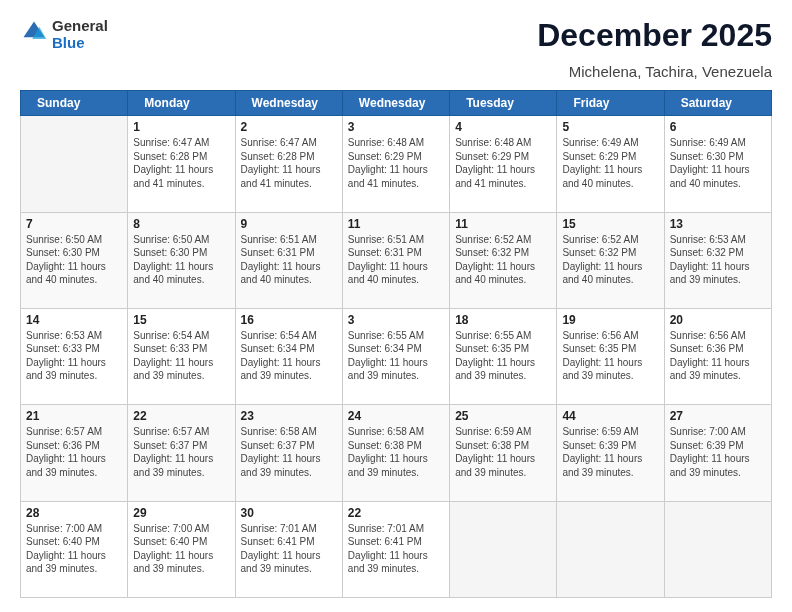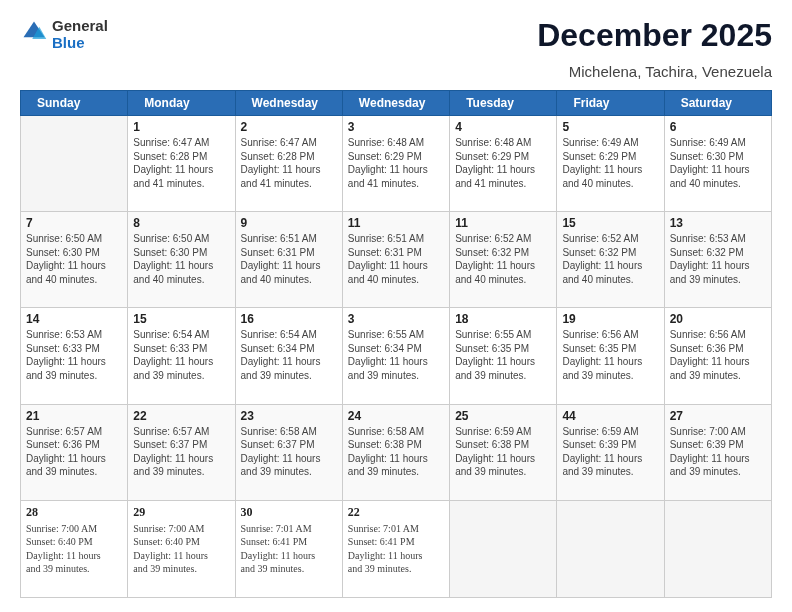--- a/index.html
+++ b/index.html
@@ -98,21 +98,20 @@
     .day-info {
       font-size: 10px;
       color: #444;
       line-height: 1.35;
     }
     .empty-cell {
       background: #f5f5f5 !important;
     }
     .last-row td {
       height: 68px;
-      font-family: Liberation Serif, serif;
     }
   </style>
 </head>
 <body>
 
 <div class="page">
   <div class="header">
     <div class="logo">
       <svg class="logo-icon" viewBox="0 0 32 32">
         <polygon points="16,4 28,22 4,22" fill="#2a6db5"></polygon>

